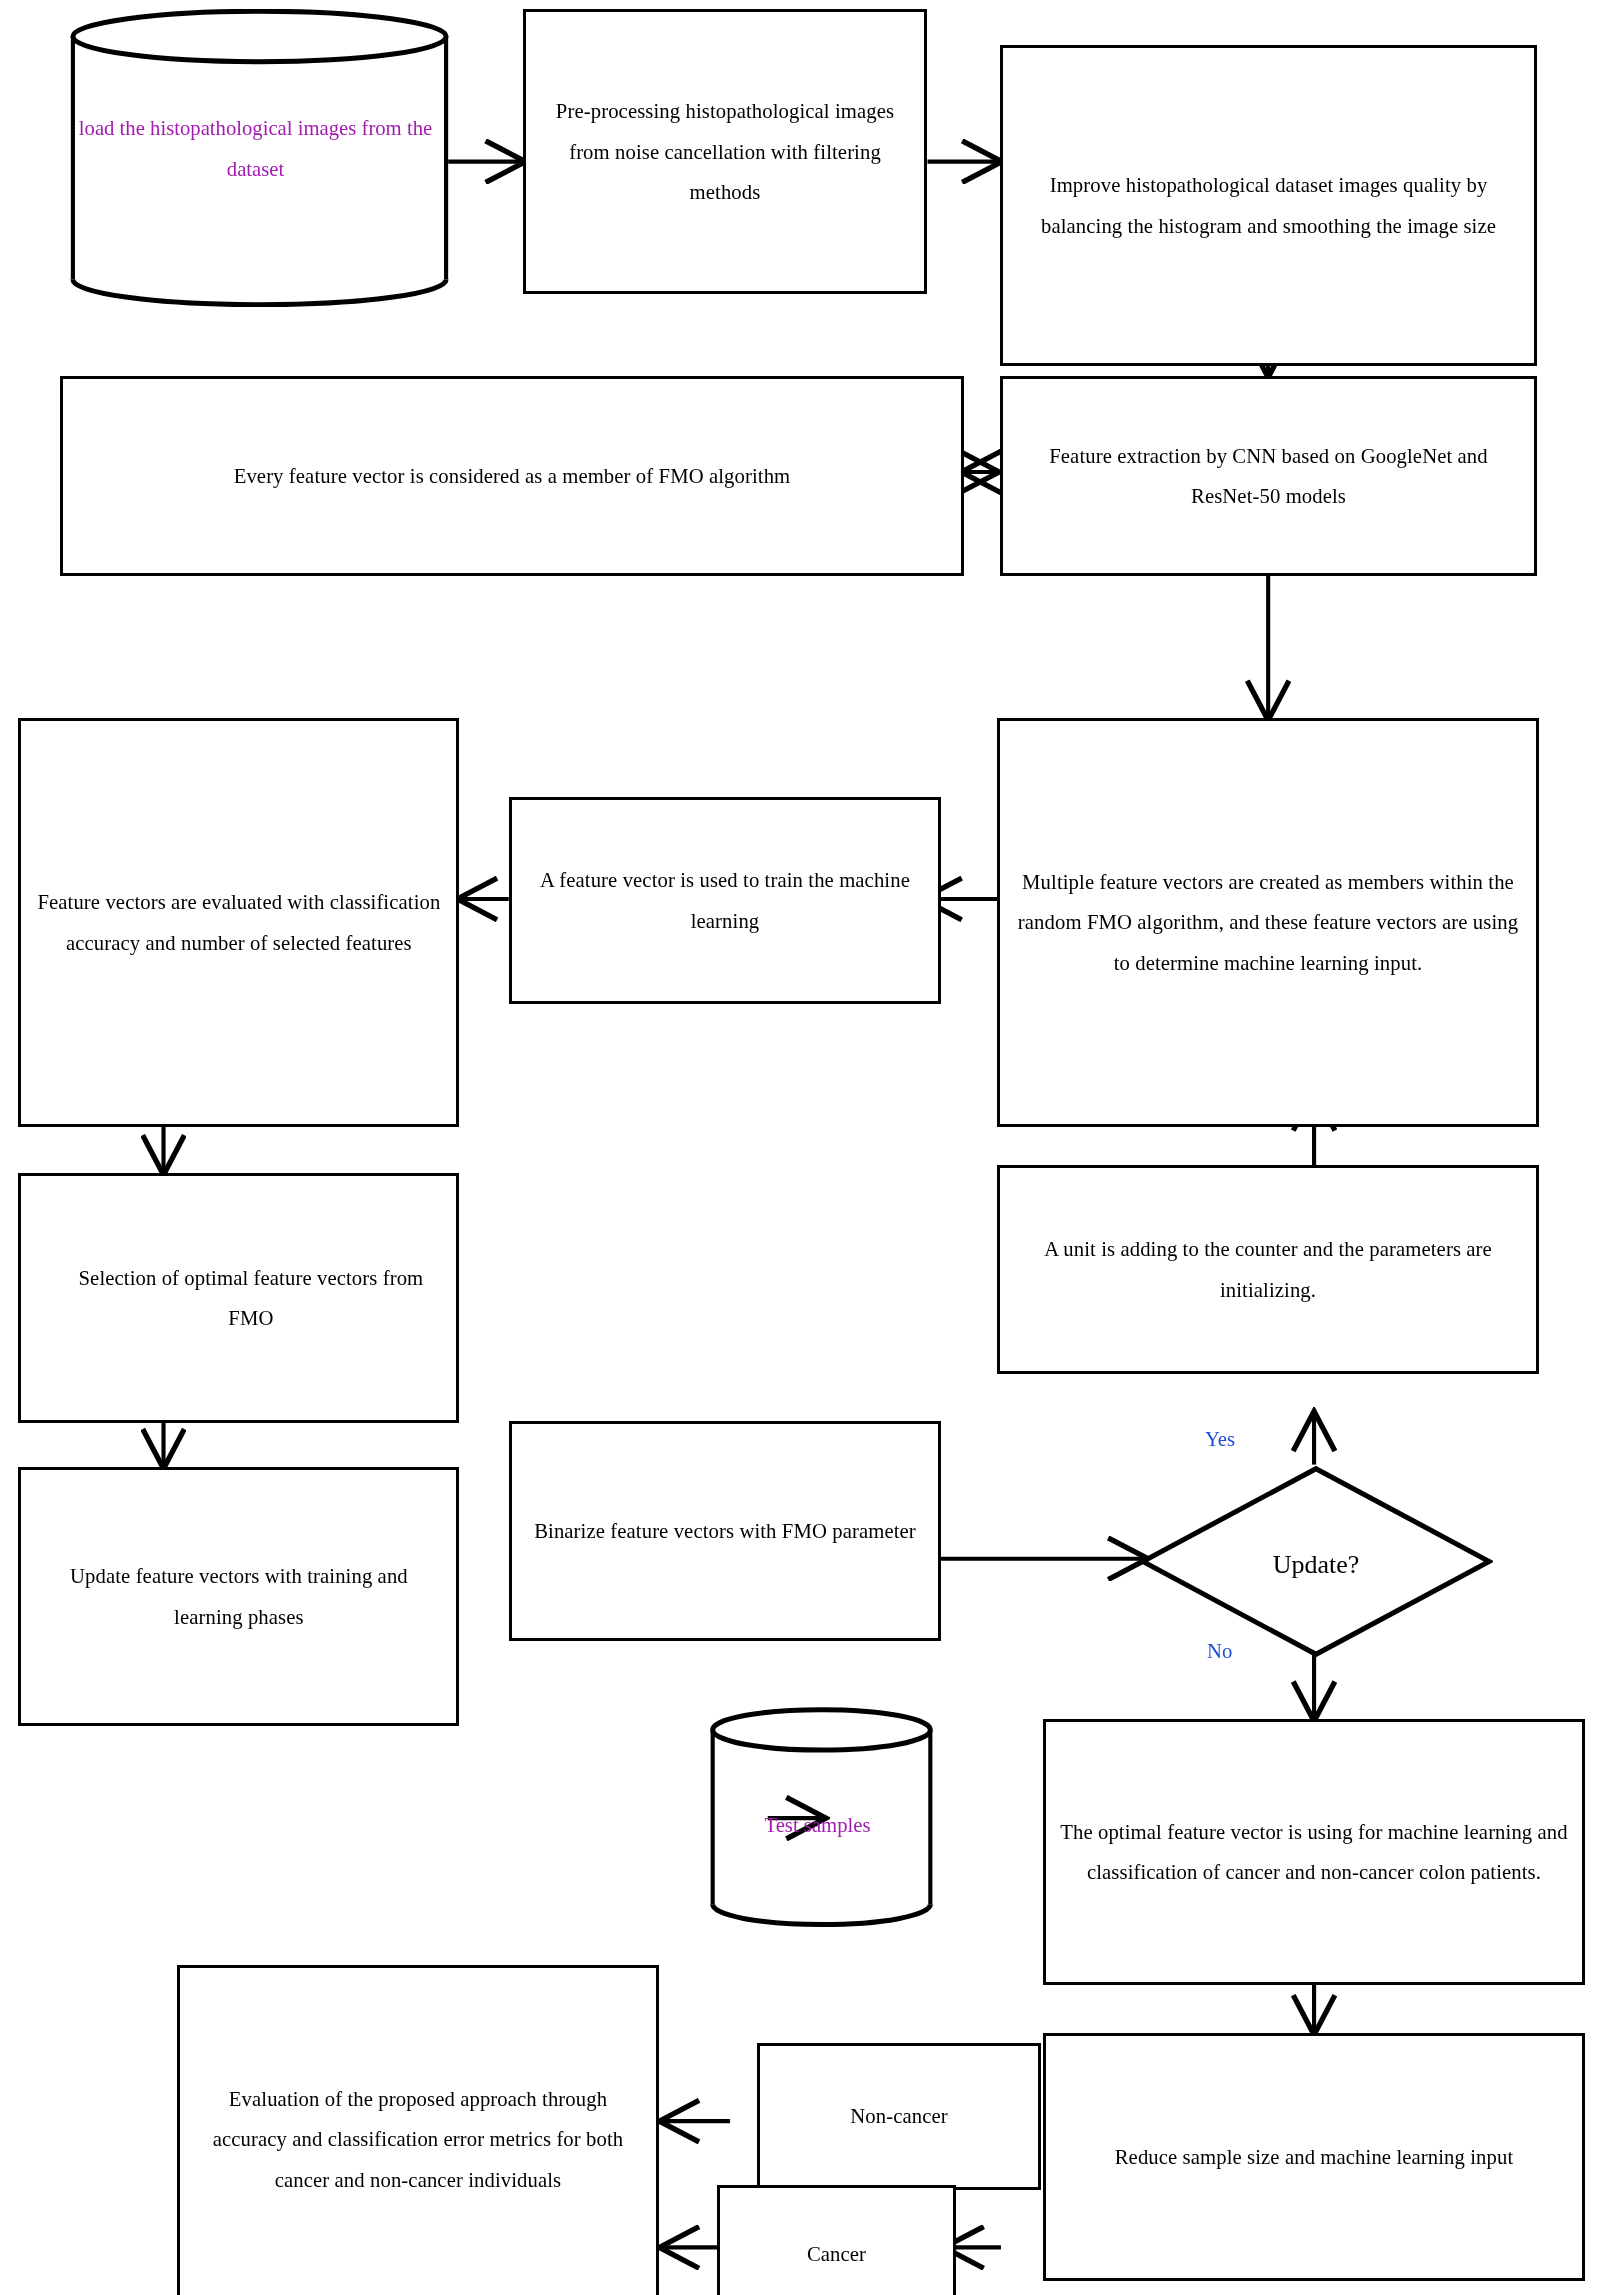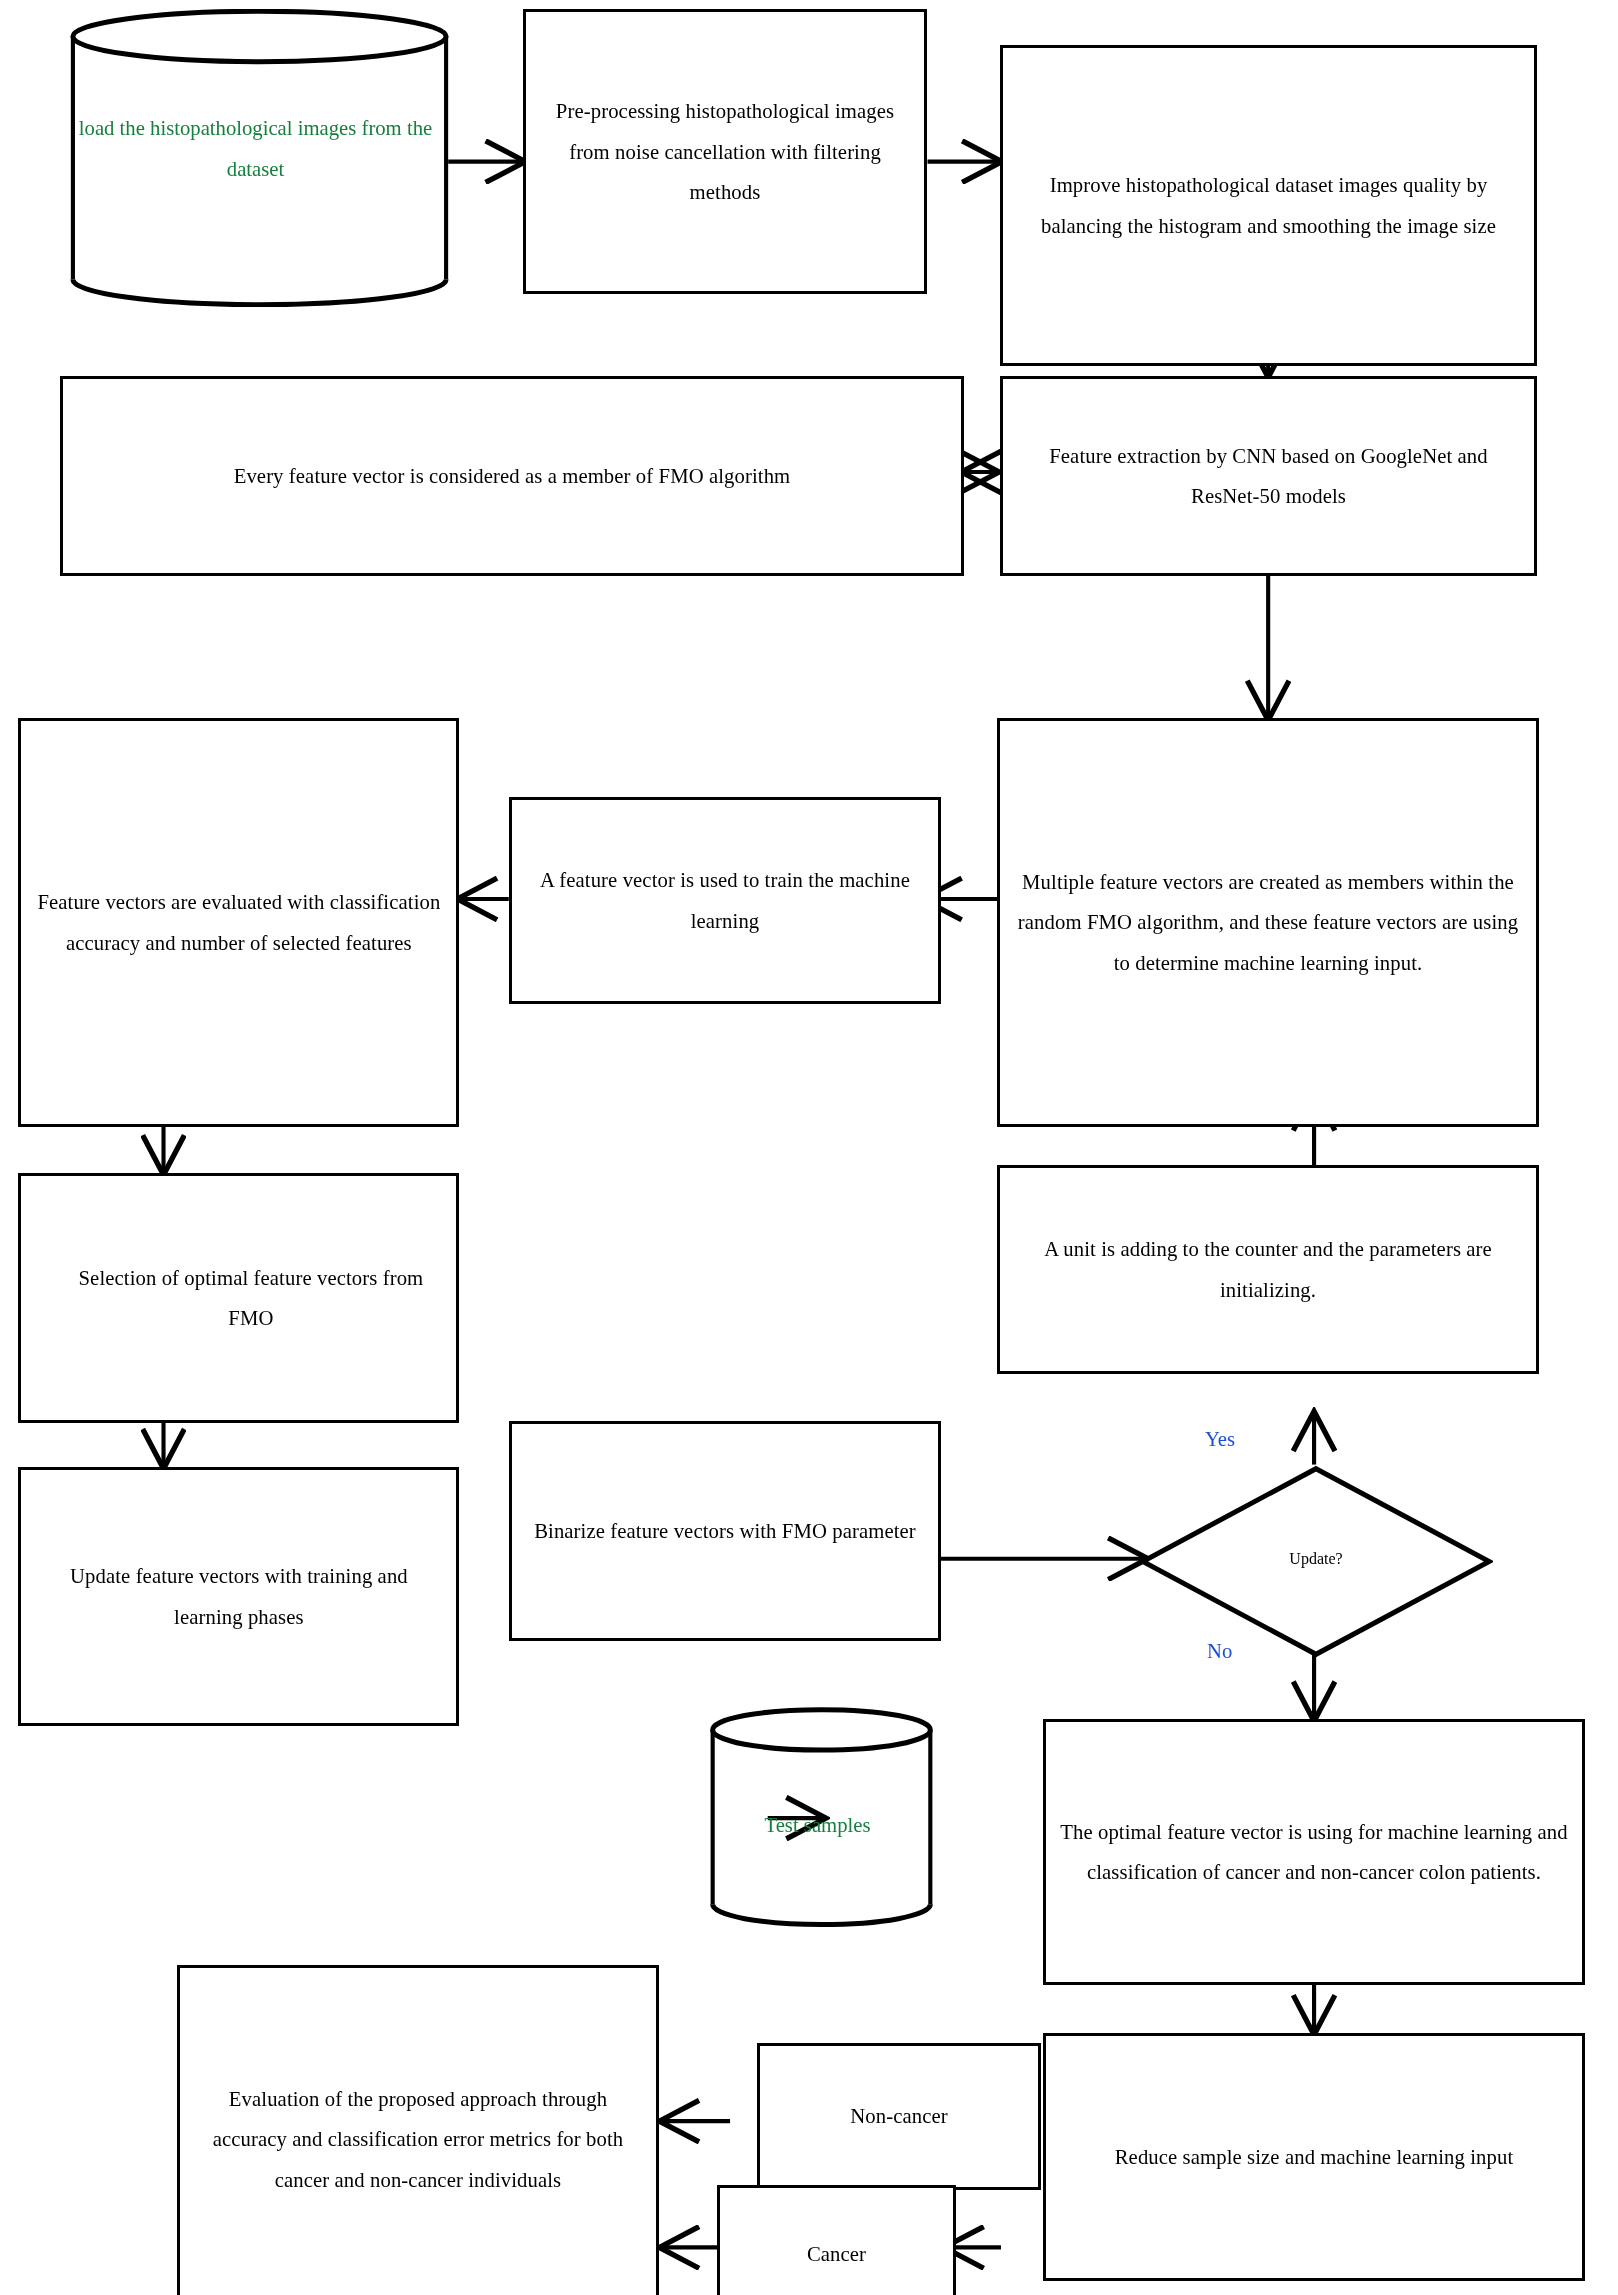--- a/index.html
+++ b/index.html
@@ -40,30 +40,30 @@
     position: absolute;
     background: transparent;
   }
   .cyl svg { position: absolute; left: 0; top: 0; }
   .cyl .txt {
     position: absolute;
     left: 0; right: 8px;
     text-align: center;
     line-height: 1.95;
     font-size: 20.7px;
-    color: #15803d;
+    color: #a21caf;
   }
   
   .diamond { position: absolute; }
   .diamond svg { position: absolute; left:0; top:0; }
   .diamond .txt {
     position: absolute;
     left: 0; right: 0;
     text-align: center;
-    font-size: 16px;
+    font-size: 26px;
     color: #000;
   }
   #wires {
     position: absolute;
     left: 0; top: 0;
     width: 1619px;
     height: 2308px;
     pointer-events: none;
   }
   .edge-label {

